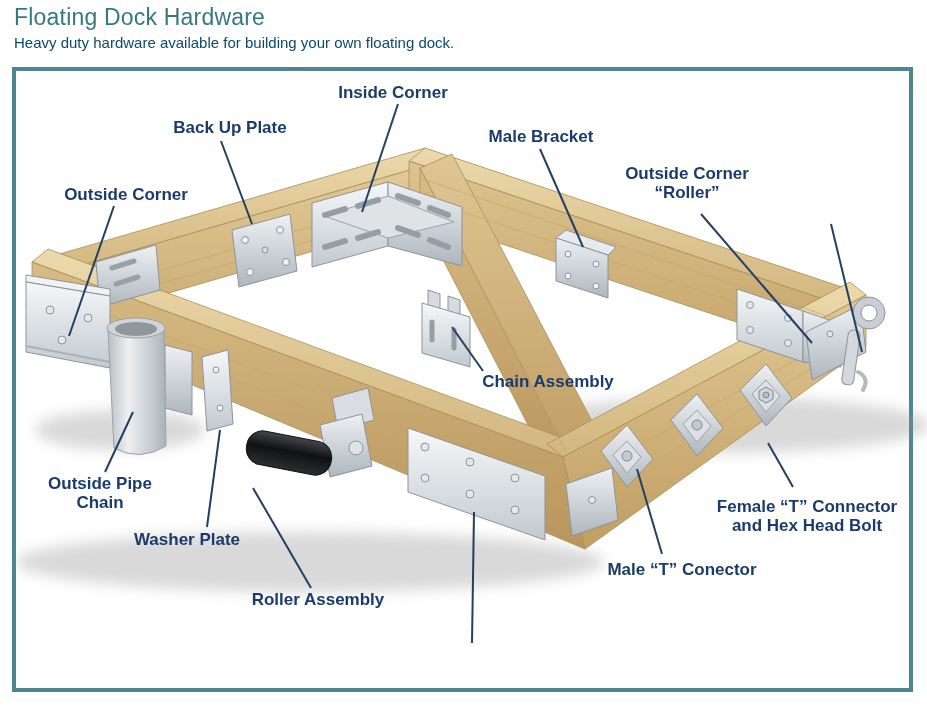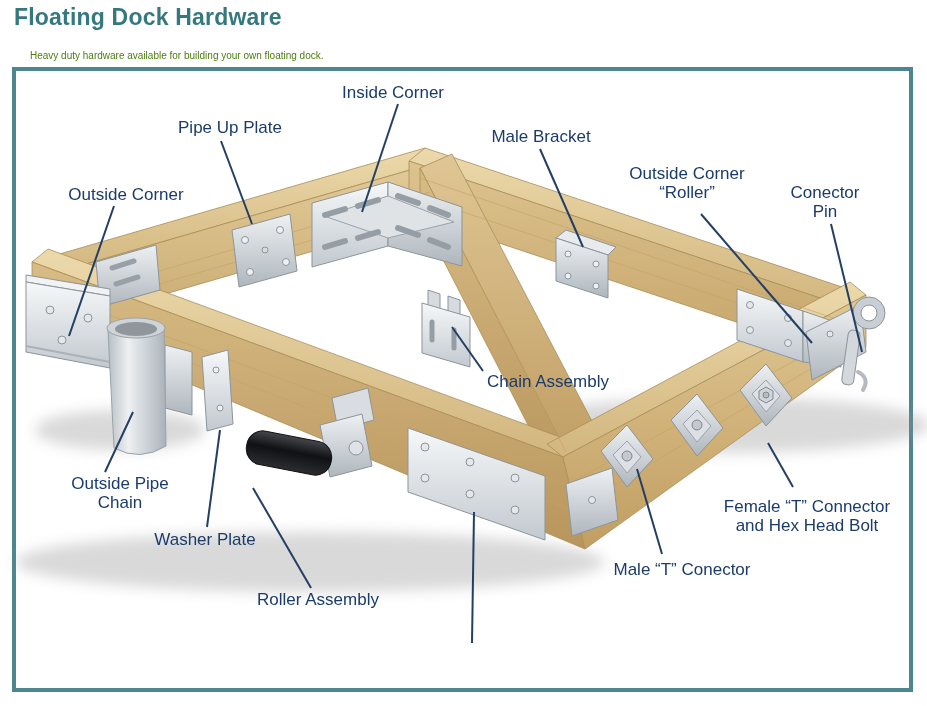--- a/index.html
+++ b/index.html
@@ -1,25 +1,25 @@
 <!DOCTYPE html>
 <html><head>
 <meta charset="utf-8">
 <style>
   html,body{margin:0;padding:0;background:#ffffff;}
   body{width:927px;height:706px;font-family:"Liberation Sans",sans-serif;}
   .page{position:relative;width:927px;height:706px;background:#ffffff;overflow:hidden;}
-  .page-title{position:absolute;left:14px;top:4px;margin:0;font-size:23px;font-weight:bold;
+  .page-title{position:absolute;left:14px;top:4px;margin:0;font-size:23px;font-weight:normal;
     color:#36787f;letter-spacing:.2px;}
-  .page-subtitle{position:absolute;left:14px;top:34px;margin:16px;font-size:10px;color:#4d7c0f;}
+  .page-subtitle{position:absolute;left:14px;top:34px;margin:0;font-size:15px;color:#0c4a6e;}
   .diagram-box{position:absolute;left:12px;top:67px;width:901px;height:625px;
     box-sizing:border-box;border:4px solid #4d8691;background:#ffffff;}
   .artwork{position:absolute;left:0;top:0;width:927px;height:706px;}
   .dlabel{position:absolute;transform:translate(-50%,-50%);text-align:center;
-    font-size:17px;font-weight:normal;color:#1b3c6b;line-height:19px;white-space:nowrap;z-index:3;}
+    font-size:17px;font-weight:bold;color:#1b3c6b;line-height:19px;white-space:nowrap;z-index:3;}
 </style>
 </head>
 <body>
 
 <div class="page">
 
   <h1 class="page-title">Floating Dock Hardware</h1>
   <p class="page-subtitle">Heavy duty hardware available for building your own floating dock.</p>
 
   <div class="diagram-box"></div>
@@ -249,37 +249,33 @@
       <line x1="105" y1="472" x2="133" y2="412"></line>
       <line x1="207" y1="527" x2="220" y2="430"></line>
       <line x1="253" y1="488" x2="311" y2="588"></line>
       <line x1="474" y1="512" x2="472" y2="643"></line>
       <line x1="637" y1="469" x2="662" y2="554"></line>
       <line x1="768" y1="443" x2="793" y2="487"></line>
     </g>
   </svg>
 
   <div class="dlabel" style="left:393px;top:92px">Inside Corner</div>
-  <div class="dlabel" style="left:230px;top:127px">Pipe Up Plate</div>
+  <div class="dlabel" style="left:230px;top:127px">Back Up Plate</div>
   <div class="dlabel" style="left:541px;top:136px">Male Bracket</div>
   <div class="dlabel" style="left:126px;top:194px">Outside Corner</div>
   <div class="dlabel" style="left:687px;top:183px">
     <div>Outside Corner</div>
     <div>“Roller”</div>
   </div>
-  <div class="dlabel" style="left:825px;top:202px">
-    <div>Conector</div>
-    <div>Pin</div>
-  </div>
   <div class="dlabel" style="left:548px;top:381px">Chain Assembly</div>
-  <div class="dlabel" style="left:120px;top:493px">
+  <div class="dlabel" style="left:100px;top:493px">
     <div>Outside Pipe</div>
     <div>Chain</div>
   </div>
-  <div class="dlabel" style="left:205px;top:539px">Washer Plate</div>
+  <div class="dlabel" style="left:187px;top:539px">Washer Plate</div>
   <div class="dlabel" style="left:318px;top:599px">Roller Assembly</div>
   <div class="dlabel" style="left:807px;top:516px">
     <div>Female “T” Connector</div>
     <div>and Hex Head Bolt</div>
   </div>
   <div class="dlabel" style="left:682px;top:569px">Male “T” Conector</div>
 
 </div>
 
 </body></html>

